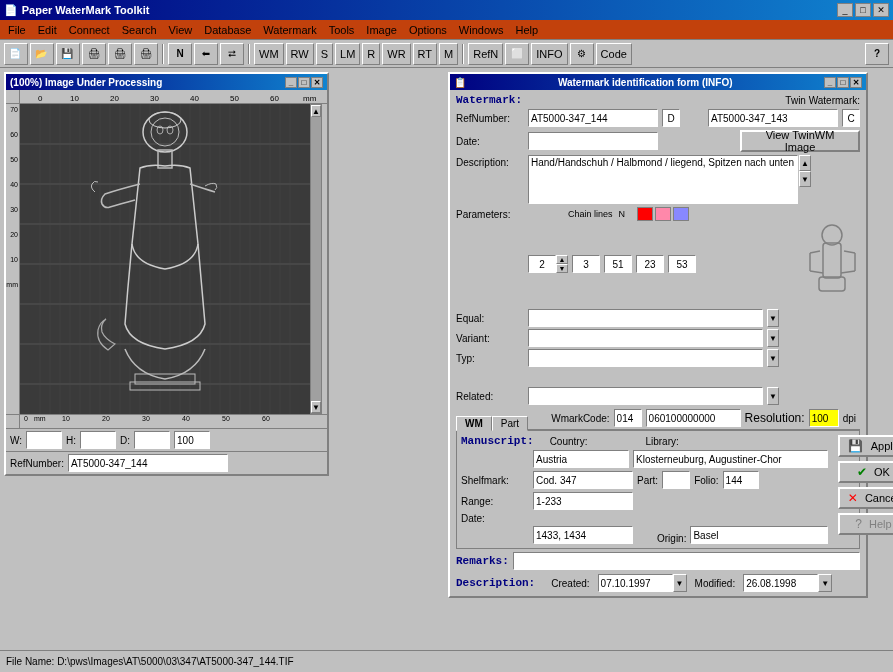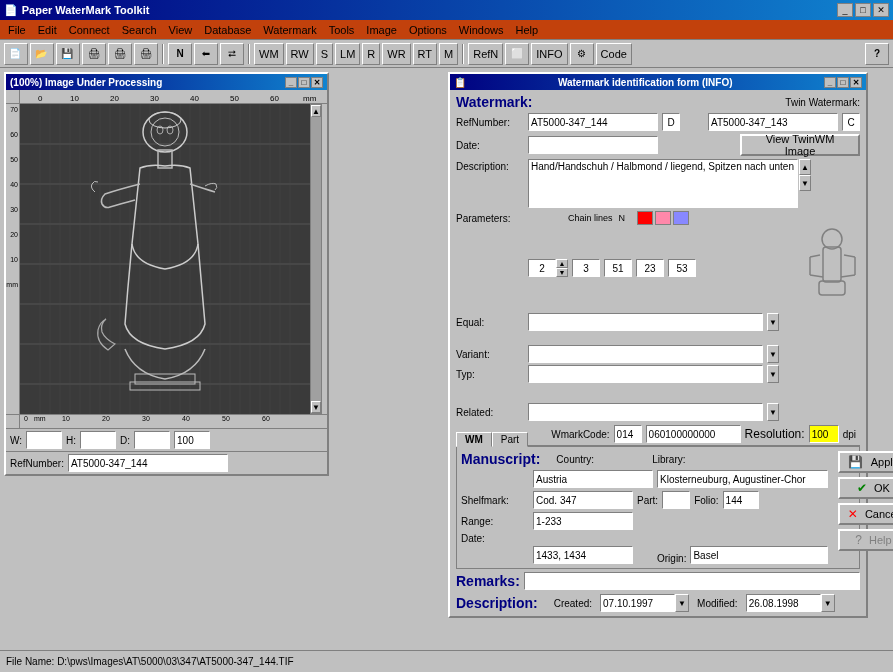--- a/index.html
+++ b/index.html
@@ -195,21 +195,22 @@
       background: white;
       border: 1px solid;
       border-color: #808080 #ffffff #ffffff #808080;
       height: 18px;
       font-size: 10px;
       padding: 0 2px;
     }
     .section-label {
       color: #000080;
       font-weight: bold;
-      font-size: 14px;
+      font-size: 11px;
+      font-family: Liberation Mono, monospace;
     }
     .tab {
       background: #c0c0c0;
       border: 1px solid;
       border-color: #ffffff #808080 #c0c0c0 #ffffff;
       padding: 1px 8px;
       font-size: 10px;
       cursor: pointer;
       position: relative;
       top: 1px;
@@ -608,21 +609,21 @@
           <line x1="5" y1="30" x2="5" y2="48" stroke="#808080" stroke-width="1.5"></line>
           <line x1="5" y1="48" x2="18" y2="50" stroke="#808080" stroke-width="1.5"></line>
           <line x1="39" y1="28" x2="50" y2="30" stroke="#808080" stroke-width="1.5"></line>
           <line x1="50" y1="30" x2="50" y2="48" stroke="#808080" stroke-width="1.5"></line>
           <line x1="50" y1="48" x2="36" y2="50" stroke="#808080" stroke-width="1.5"></line>
           <rect x="14" y="54" width="26" height="14" rx="3" fill="none" stroke="#808080" stroke-width="1.5"></rect>
         </svg>
       </div>
     </div>
 
-    <div style="display:flex; gap:4px; margin-bottom:14px; align-items:center;">
+    <div style="display:flex; gap:4px; margin-bottom:2px; align-items:center;">
       <span style="font-size:10px; min-width:68px;">Equal:</span>
       <input class="form-input" style="width: 235px;" value="">
       <div class="scroll-btn" style="height:18px; width:12px;">▼</div>
     </div>
     <div style="display:flex; gap:4px; margin-bottom:2px; align-items:center;">
       <span style="font-size:10px; min-width:68px;">Variant:</span>
       <input class="form-input" style="width: 235px;" value="">
       <div class="scroll-btn" style="height:18px; width:12px;">▼</div>
     </div>
     <div style="display:flex; gap:4px; margin-bottom:20px; align-items:center;">
@@ -654,21 +655,21 @@
       <div style="flex:1;">
 
         <div style="display:flex; align-items:center; gap:8px; margin-bottom:3px;">
           <span class="section-label">Manuscript:</span>
           <span style="font-size:10px; margin-left:8px;">Country:</span>
           <span style="font-size:10px; margin-left:50px;">Library:</span>
         </div>
 
         <div style="display:flex; align-items:center; gap:4px; margin-bottom:3px;">
           <div style="width:68px;"></div>
-          <input class="form-input" style="width: 120px;" value="Austria">
+          <input class="form-input" style="width: 96px;" value="Austria">
           <input class="form-input" style="flex: 1 1 0%;" value="Klosterneuburg, Augustiner-Chor">
         </div>
 
         <div style="display:flex; align-items:center; gap:4px; margin-bottom:3px;">
           <span style="font-size:10px; min-width:68px;">Shelfmark:</span>
           <input class="form-input" style="width: 100px;" value="Cod. 347">
           <span style="font-size:10px;">Part:</span>
           <input class="form-input" style="width: 28px;" value="">
           <span style="font-size:10px;">Folio:</span>
           <input class="form-input" style="width: 36px;" value="144">

